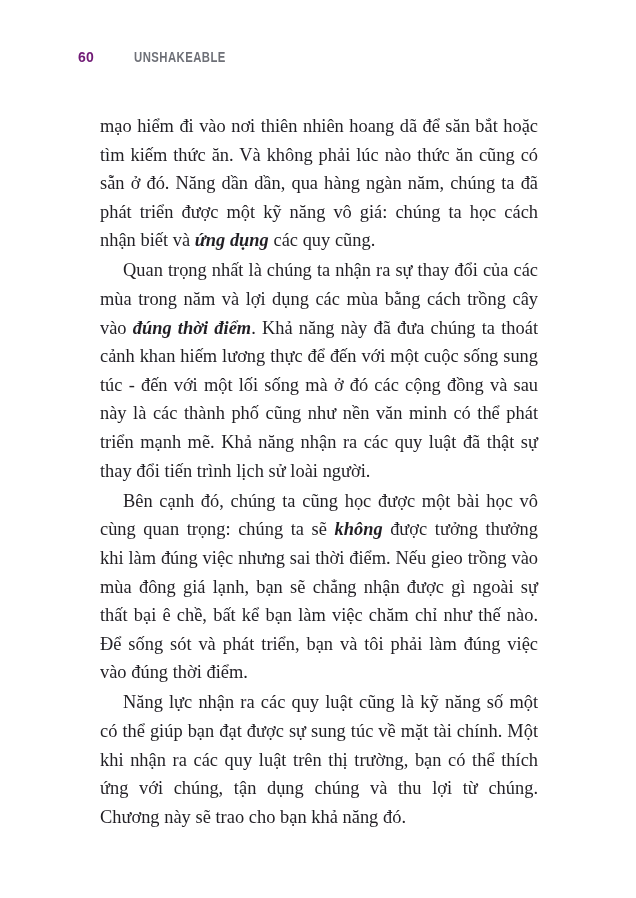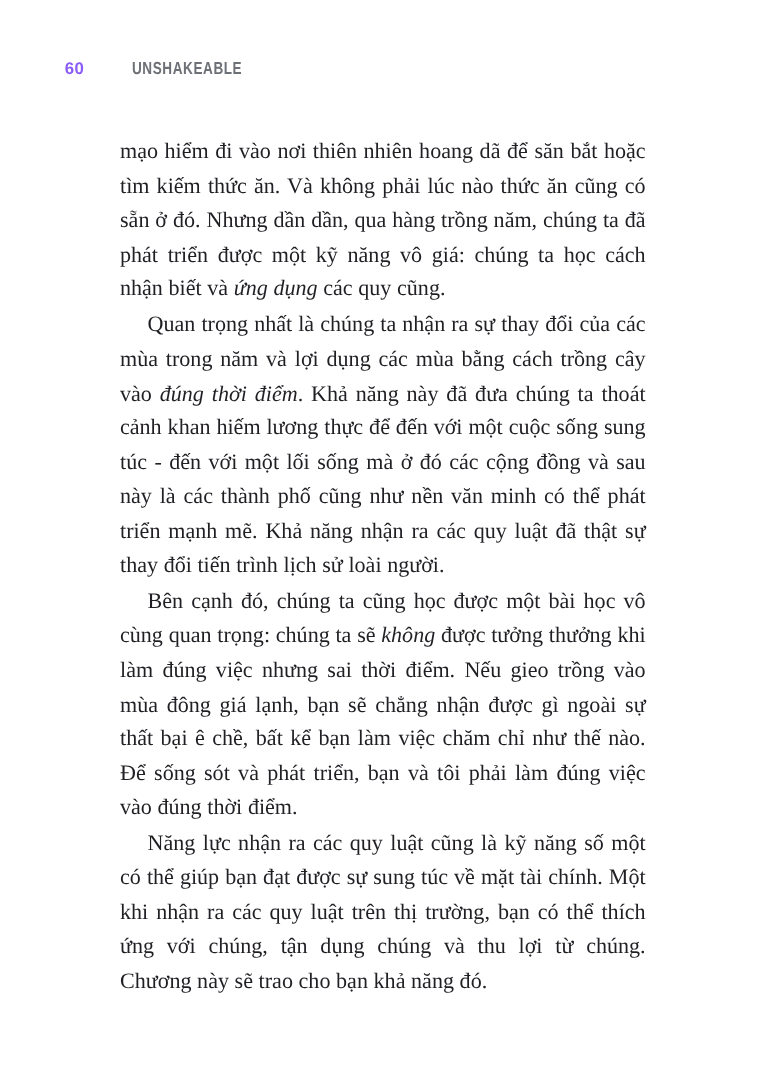--- a/index.html
+++ b/index.html
@@ -25,21 +25,22 @@
     left: 54px;
     top: 49px;
     display: flex;
     align-items: baseline;
   }
   .folio {
     font-family: "Liberation Sans", "DejaVu Sans", sans-serif;
     font-weight: bold;
     font-size: 14px;
     letter-spacing: 0.2px;
-    color: #8b5cf6;
+    color: #701a75;
+    margin-left: 24px;
   }
   .book-title {
     margin-left: 40px;
     font-family: "Liberation Sans Narrow", "Liberation Sans", "DejaVu Sans Condensed", "DejaVu Sans", sans-serif;
     font-weight: bold;
     font-size: 14.5px;
     color: #6e7077;
     letter-spacing: 0.6px;
     font-stretch: condensed;
     transform: scaleX(0.78);
@@ -69,32 +70,33 @@
   }
   .body-text p + p {
     margin-top: 1.5px;
   }
   .body-text p.last-line-left {
     text-align-last: left;
     font-family: Liberation Serif, serif;
   }
   em {
     font-style: italic;
+    font-weight: bold;
   }
 </style>
 </head>
 <body>
 
 <div class="page">
 
   <div class="running-head">
     <span class="folio">60</span>
     <span class="book-title">UNSHAKEABLE</span>
   </div>
 
   <div class="body-text">
-      <p><span>mạo hiểm đi vào nơi thiên nhiên hoang dã để săn bắt hoặc tìm kiếm thức ăn. Và không phải lúc nào thức ăn cũng có sẵn ở đó. Nhưng dần dần, qua hàng trồng năm, chúng ta đã phát triển được một kỹ năng vô giá: chúng ta học cách nhận biết và </span><em>ứng dụng</em><span> các quy cũng.</span></p>
+      <p><span>mạo hiểm đi vào nơi thiên nhiên hoang dã để săn bắt hoặc tìm kiếm thức ăn. Và không phải lúc nào thức ăn cũng có sẵn ở đó. Năng dần dần, qua hàng ngàn năm, chúng ta đã phát triển được một kỹ năng vô giá: chúng ta học cách nhận biết và </span><em>ứng dụng</em><span> các quy cũng.</span></p>
       <p class="indent"><span>Quan trọng nhất là chúng ta nhận ra sự thay đổi của các mùa trong năm và lợi dụng các mùa bằng cách trồng cây vào </span><em>đúng thời điểm</em><span>. Khả năng này đã đưa chúng ta thoát cảnh khan hiếm lương thực để đến với một cuộc sống sung túc - đến với một lối sống mà ở đó các cộng đồng và sau này là các thành phố cũng như nền văn minh có thể phát triển mạnh mẽ. Khả năng nhận ra các quy luật đã thật sự thay đổi tiến trình lịch sử loài người.</span></p>
       <p class="indent"><span>Bên cạnh đó, chúng ta cũng học được một bài học vô cùng quan trọng: chúng ta sẽ </span><em>không</em><span> được tưởng thưởng khi làm đúng việc nhưng sai thời điểm. Nếu gieo trồng vào mùa đông giá lạnh, bạn sẽ chẳng nhận được gì ngoài sự thất bại ê chề, bất kể bạn làm việc chăm chỉ như thế nào. Để sống sót và phát triển, bạn và tôi phải làm đúng việc vào đúng thời điểm.</span></p>
       <p class="indent last-line-left"><span>Năng lực nhận ra các quy luật cũng là kỹ năng số một có thể giúp bạn đạt được sự sung túc về mặt tài chính. Một khi nhận ra các quy luật trên thị trường, bạn có thể thích ứng với chúng, tận dụng chúng và thu lợi từ chúng. Chương này sẽ trao cho bạn khả năng đó.</span></p>
     </div>
 
 </div>
 
 </body></html>

